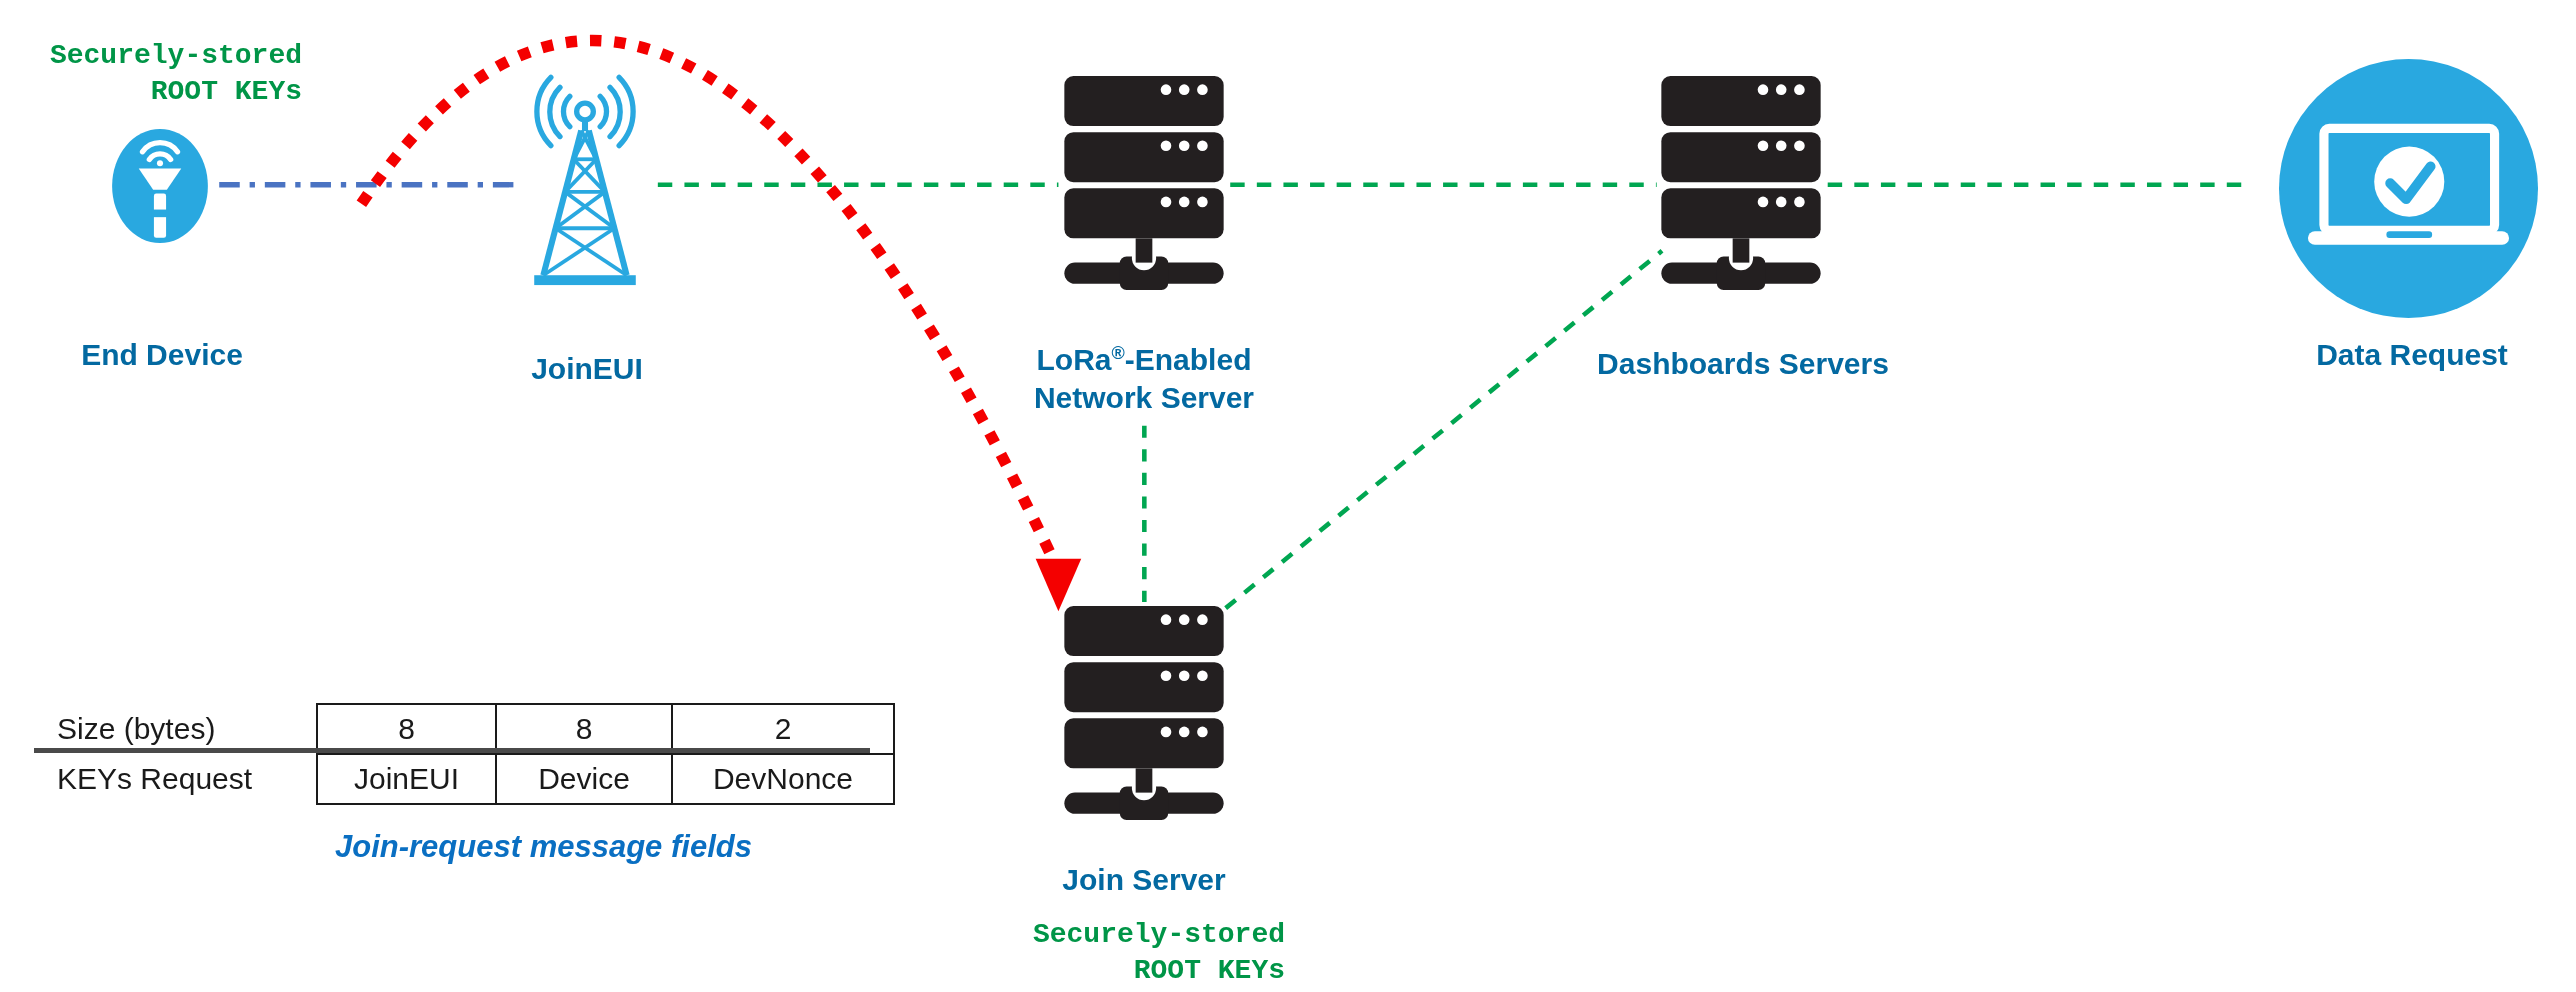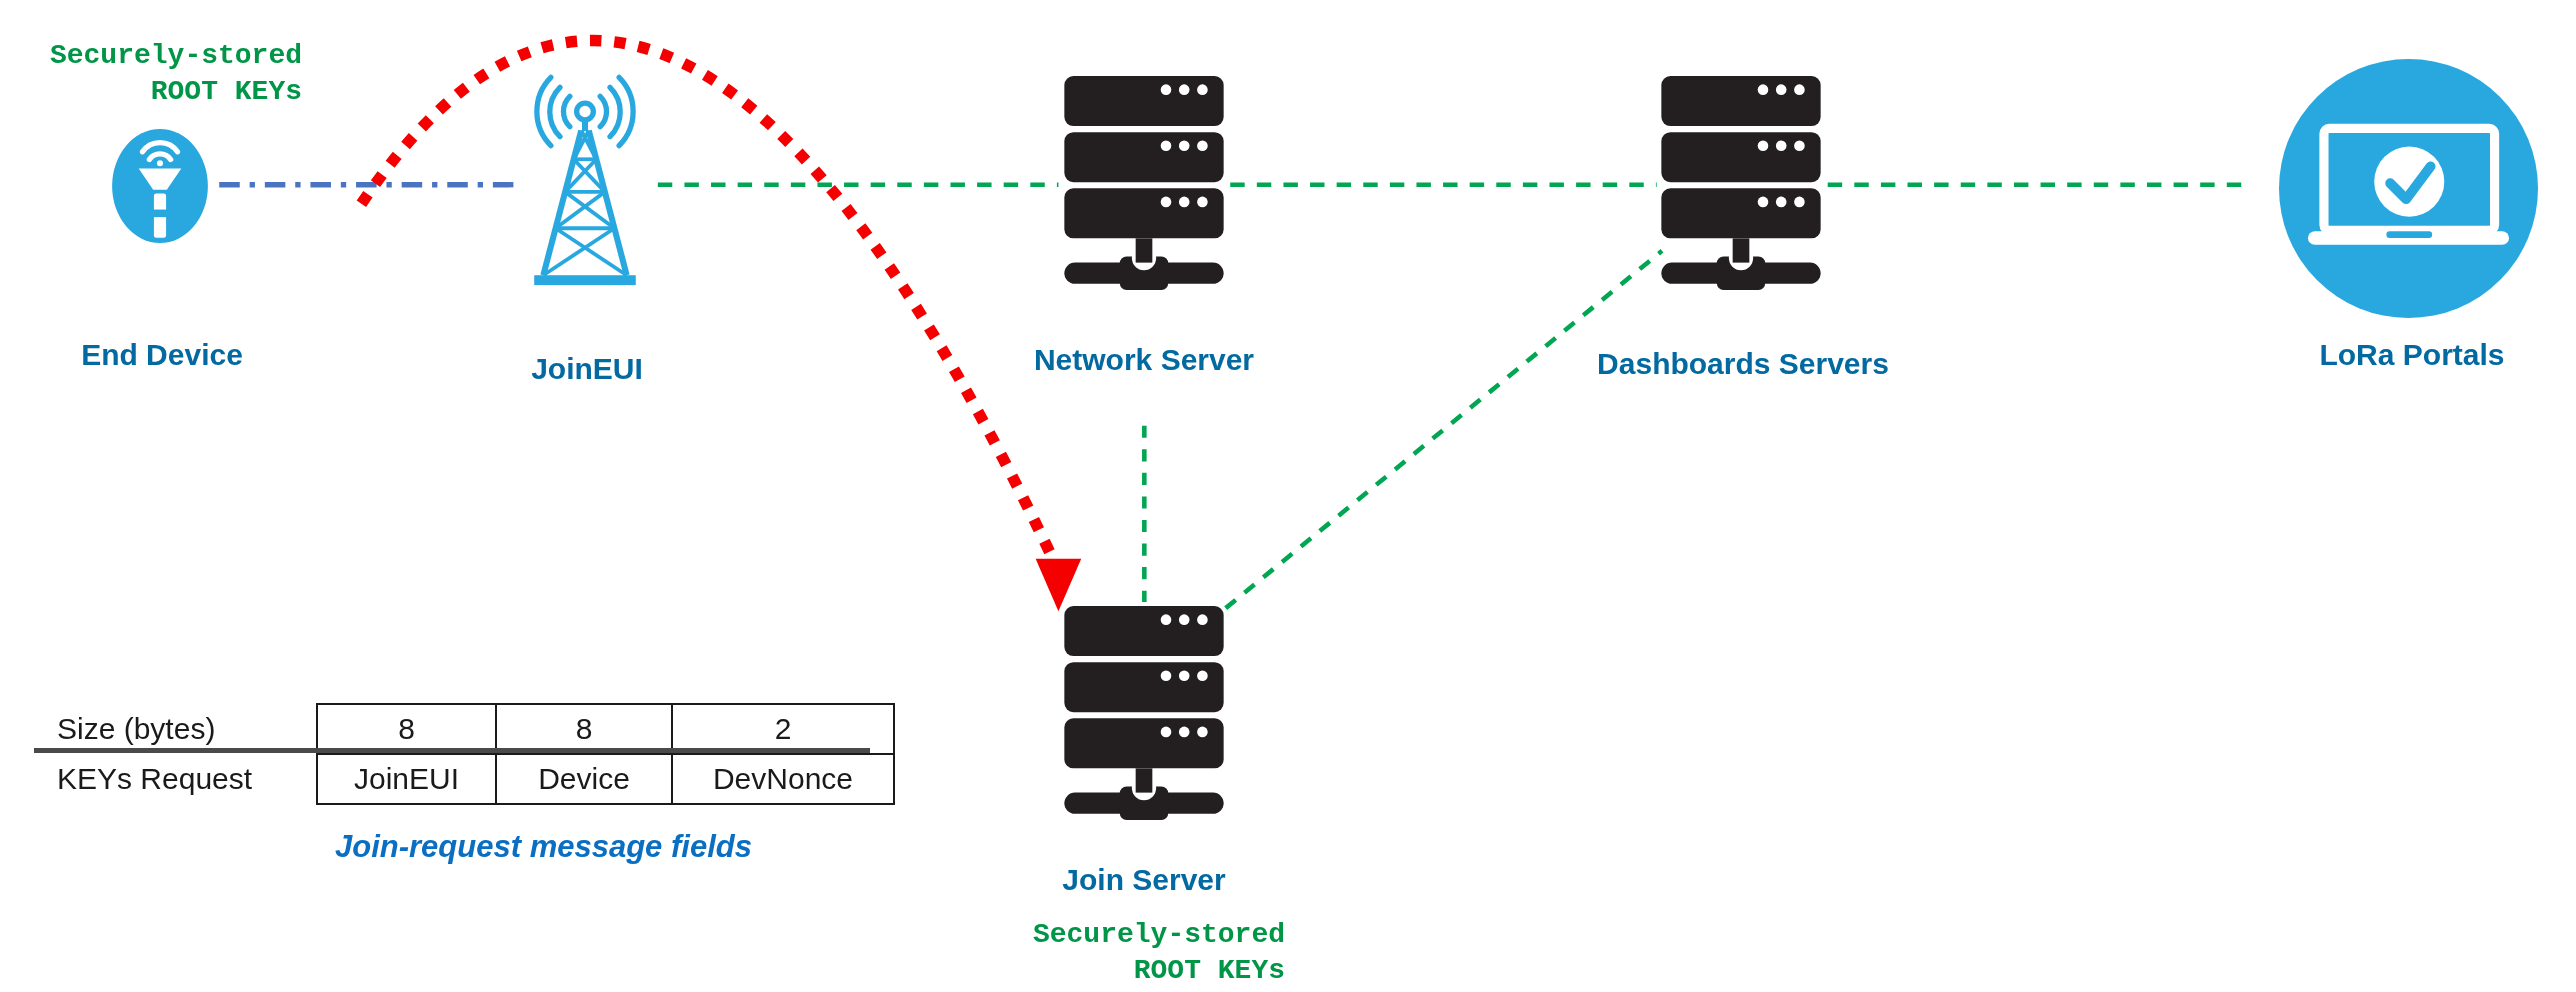--- a/index.html
+++ b/index.html
@@ -185,27 +185,28 @@
   <div class="green-note" style="left:21px;top:38px;width:281px;">
     <div>Securely-stored</div>
     <div>ROOT KEYs</div>
   </div>
 
   <div class="node-label" style="left:44px;top:336px;width:236px;"><span>End Device</span></div>
 
   <div class="node-label" style="left:473px;top:350px;width:228px;"><span>JoinEUI</span></div>
 
   <div class="node-label" style="left:992px;top:341px;width:304px;">
+    <div><span>LoRa</span><sup class="reg">®</sup><span>-Enabled</span></div>
     <div>Network Server</div>
   </div>
 
   <div class="node-label" style="left:1591px;top:345px;width:304px;"><span>Dashboards Servers</span></div>
 
   <div class="node-label" style="left:2260px;top:336px;width:304px;">
-    <div>LoRa Portals</div>
+    <div>Data Request</div>
   </div>
 
   <div class="node-label" style="left:1030px;top:861px;width:228px;"><span>Join Server</span></div>
 
   <div class="green-note" style="left:1004px;top:917px;width:281px;">
     <div>Securely-stored</div>
     <div>ROOT KEYs</div>
   </div>
 
   <table id="msg-table">

